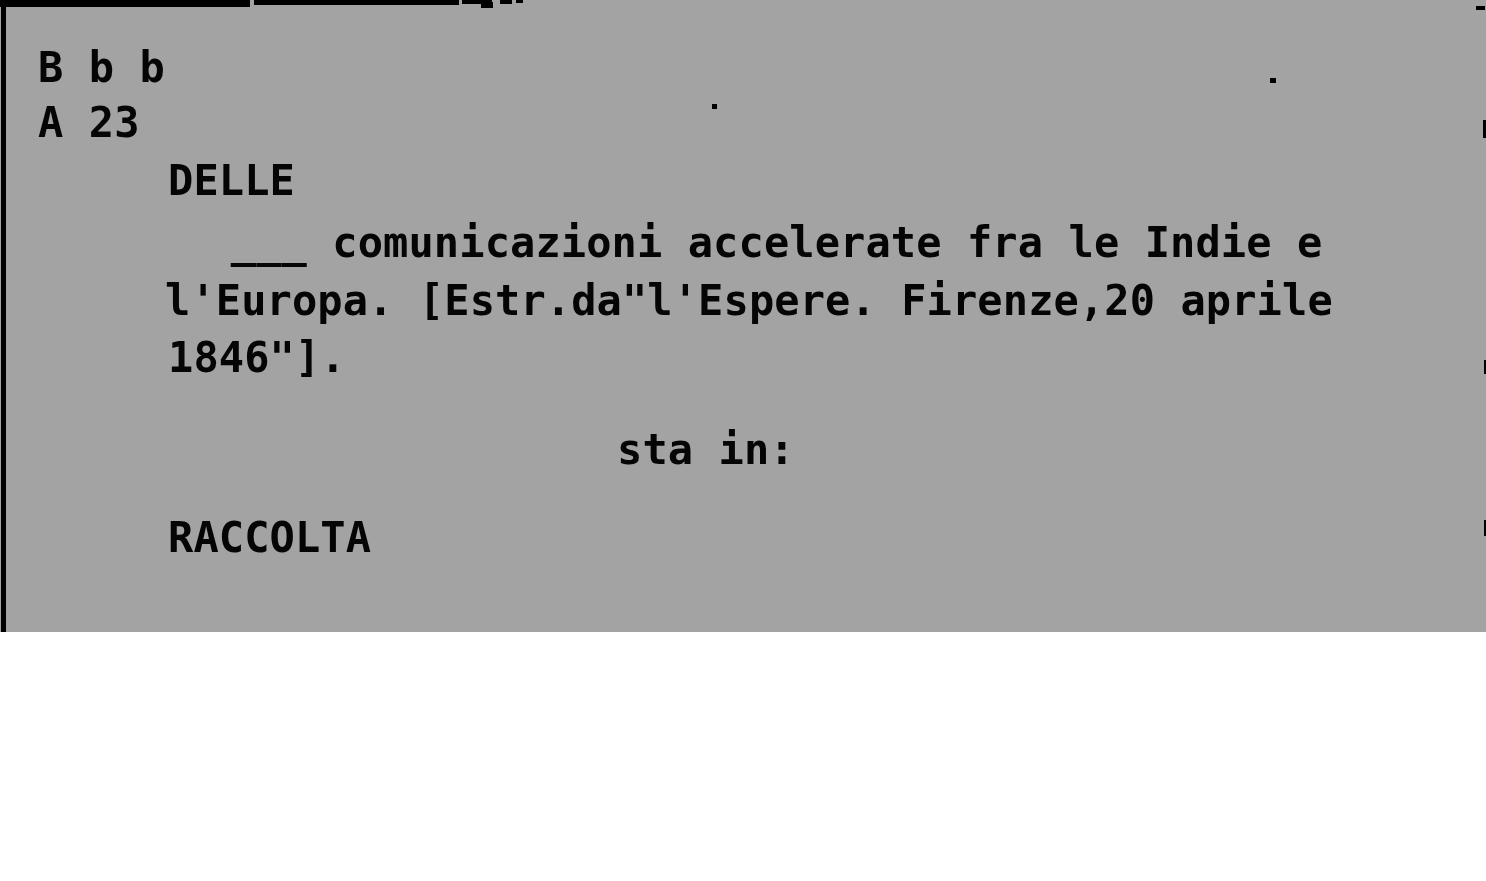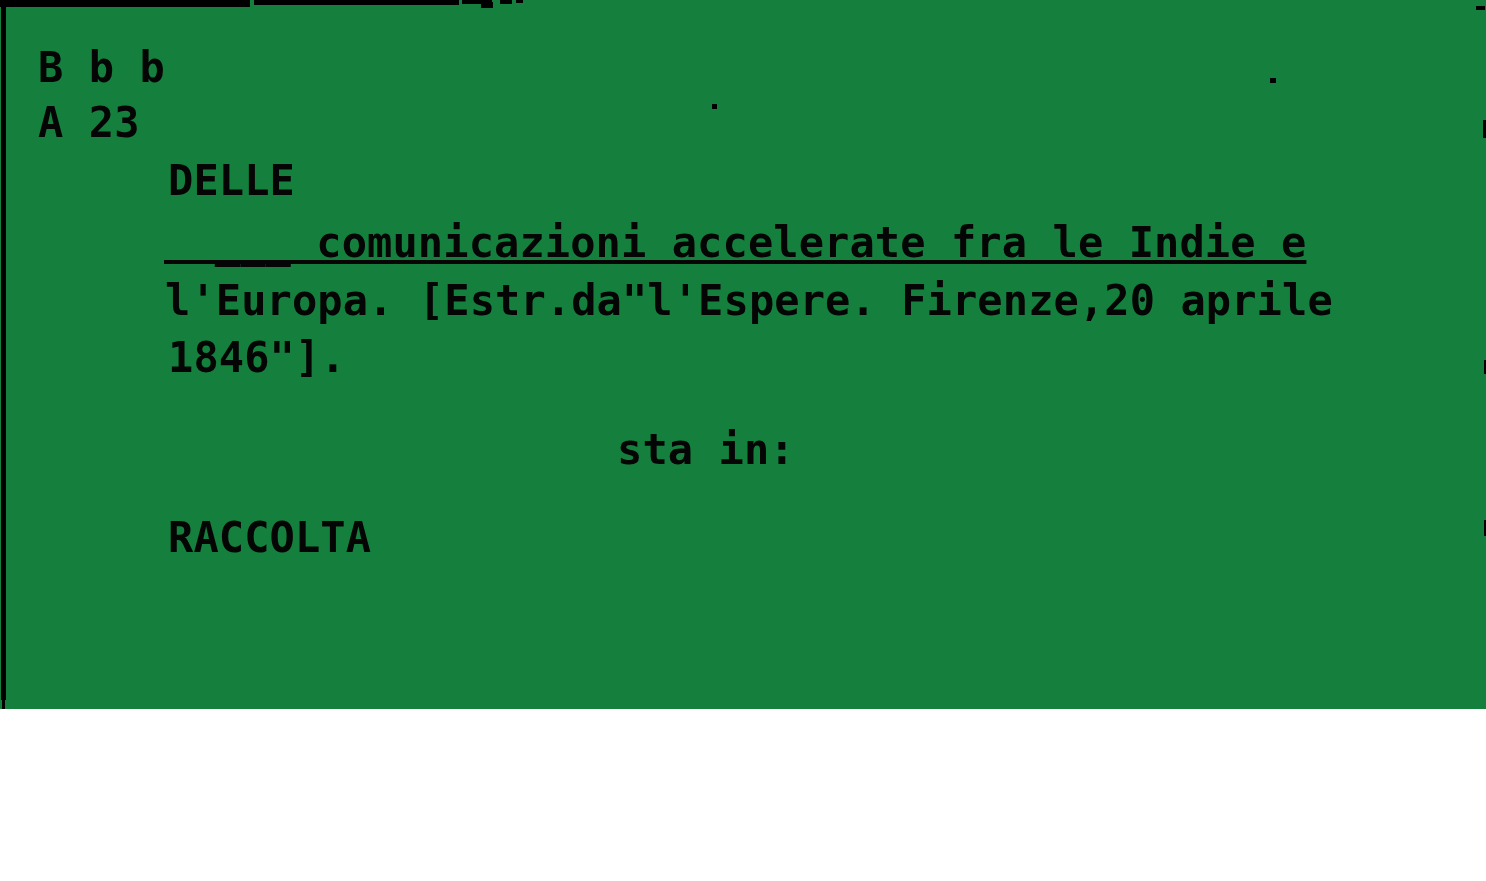--- a/index.html
+++ b/index.html
@@ -3,41 +3,41 @@
 <meta charset="utf-8">
 <style>
   html, body {
     margin: 0;
     padding: 0;
     background: #ffffff;
   }
   .card {
     position: relative;
     width: 1486px;
-    height: 709px;
-    background: #15803d;
+    height: 632px;
+    background: #a3a3a3;
     overflow: hidden;
     font-family: "DejaVu Sans Mono", monospace;
   }
   .tw {
     position: absolute;
     font-family: "DejaVu Sans Mono", monospace;
     font-size: 42px;
     font-weight: bold;
     line-height: 1;
     color: #050505;
     white-space: pre;
     letter-spacing: 0.1px;
     -webkit-font-smoothing: none;
   }
   
   .call-1   { left: 38px;  top: 47px;  }
   .call-2   { left: 38px;  top: 102px; }
   .head-1   { left: 168px; top: 160px; }
-  .title-1  { left: 164px; top: 222px; text-decoration: underline; }
+  .title-1  { left: 180px; top: 222px; }
   .title-2  { left: 165px; top: 280px; }
   .title-3  { left: 168px; top: 337px; }
   .sta-in   { left: 617px; top: 429px; }
   .head-2   { left: 168px; top: 517px; }
   .body-1   { left: 168px; top: 580px; }
   .body-2   { left: 168px; top: 638px; }
   .body-3   { left: 168px; top: 695px; }
   .id-num   { left: 216px; top: 780px; }
 
   .mark {

